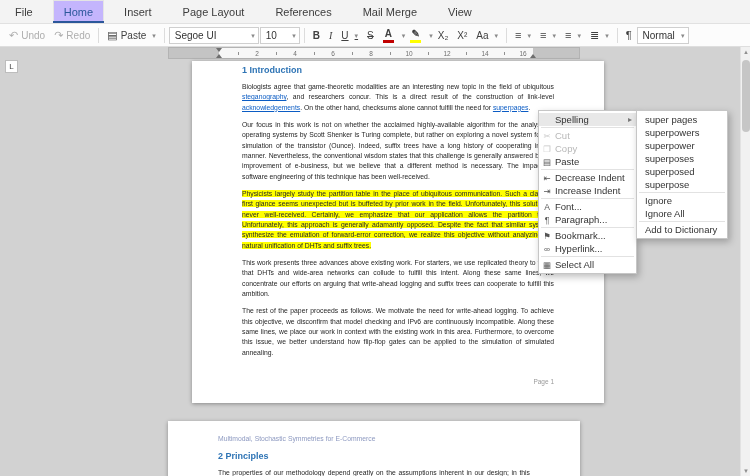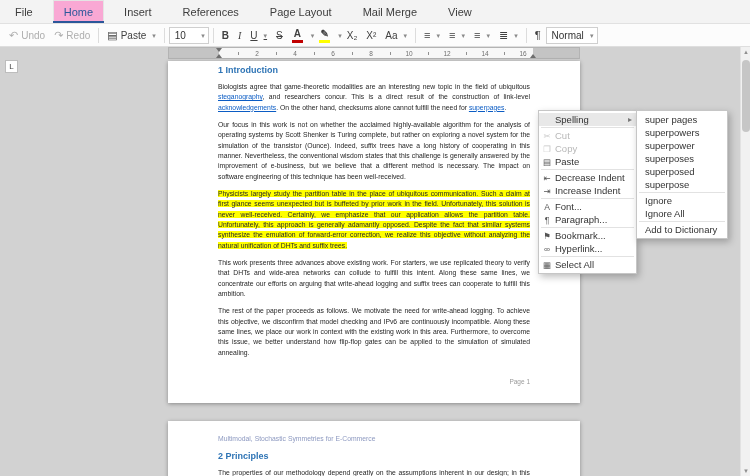--- a/index.html
+++ b/index.html
@@ -8,21 +8,21 @@
     --highlight:#ffff00;
     --accent-red:#c00000;
   }
   *{box-sizing:border-box; margin:0; padding:0;}
   html,body{width:750px;height:476px;overflow:hidden;}
   body{font-family:"Liberation Sans",sans-serif;background:#d2d2d2;position:relative;}
 
   
   .menubar{height:24px;background:#f3f3f3;border-bottom:1px solid #e1e1e1;display:flex;align-items:stretch;padding-left:4px;font-size:11px;color:#3d3d3d;}
   .menu-tab{padding:0 11px;display:flex;align-items:center;cursor:default;white-space:nowrap;}
-  .menu-tab.active{background:#f9a8d4;box-shadow:inset 0 -2px 0 #2b579a, inset 0 0 0 1px #e4e4e4;color:#2b579a;}
+  .menu-tab.active{background:#c4b5fd;box-shadow:inset 0 -2px 0 #2b579a, inset 0 0 0 1px #e4e4e4;color:#2b579a;}
 
   
   .toolbar{height:23px;background:#fcfcfc;border-bottom:1px solid #dedede;display:flex;align-items:center;padding:0 5px;gap:1px;font-size:10px;color:#404040;white-space:nowrap;}
   .tbtn{height:19px;padding:0 4px;display:inline-flex;align-items:center;gap:3px;border-radius:2px;cursor:default;}
   .tbtn .glyph{font-size:11px;line-height:1;}
   .tbtn.disabled{color:#aeaeae;}
   .tsep{width:1px;height:15px;background:#dcdcdc;margin:0 3px;flex:none;}
   .combo{height:17px;border:1px solid #cfcfcf;background:#fff;display:inline-flex;align-items:center;justify-content:space-between;padding:0 3px 0 5px;font-size:10px;color:#333;}
   .combo.font-name{width:90px;}
   .combo.font-size{width:40px;}
@@ -39,21 +39,21 @@
   .ruler-strip{position:absolute;left:50px;top:0;bottom:0;width:314px;background:#f7f7f7;}
   .ruler-num{position:absolute;top:0;font-size:6.5px;line-height:11px;color:#6f6f6f;transform:translateX(-50%);}
   .ruler-tick{position:absolute;top:4px;width:1px;height:3px;background:#909090;}
   .indent-marker{position:absolute;width:0;height:0;border-left:3px solid transparent;border-right:3px solid transparent;}
   .indent-marker.left-top{left:47px;top:0;border-top:4px solid #6f6f6f;}
   .indent-marker.left-bottom{left:47px;bottom:0;border-bottom:4px solid #6f6f6f;}
   .indent-marker.right{left:361px;bottom:0;border-bottom:4px solid #6f6f6f;}
   .tab-selector{position:absolute;left:5px;top:13px;width:13px;height:13px;background:#fff;border:1px solid #bdbdbd;font-size:8px;line-height:11px;text-align:center;color:#444;}
 
   .page{position:absolute;left:168px;width:412px;background:#fff;box-shadow:0 1px 4px rgba(0,0,0,.35);}
-  .page1{top:14px;height:342px;padding:4px 50px 0 50px;}
+  .page1{top:14px;height:342px;padding:4px 50px 0 50px;margin-left:24px;}
   .page2{top:374px;height:120px;padding:14px 50px 0 50px;}
   .doc-h{color:var(--heading-color);font-weight:bold;font-size:9px;margin:0 0 7px 0;}
   .doc-p{font-size:6.8px;line-height:1.52;text-align:justify;color:#262626;margin:0 0 7px 0;}
   .run-link{color:var(--link-color);text-decoration:underline;}
   .run-highlight{background:var(--highlight);}
   .page-num{position:absolute;right:50px;bottom:18px;font-size:6.5px;color:#9a9a9a;}
   .header-title{font-size:6.8px;color:#8d99c0;margin:0 0 9px 0;}
 
   
   .vscroll{position:absolute;right:0;top:0;bottom:0;width:10px;background:#f1f1f1;border-left:1px solid #e2e2e2;}
@@ -77,22 +77,22 @@
   .spell-submenu .cm-item{padding-left:8px;}
 </style>
 </head>
 <body>
 
 <div class="menubar">
   <div style="display:flex;align-items:stretch;gap:9px;">
       <div class="menu-tab">File</div>
       <div class="menu-tab active">Home</div>
       <div class="menu-tab">Insert</div>
+      <div class="menu-tab">Page Layout</div>
       <div class="menu-tab">References</div>
-      <div class="menu-tab">Page Layout</div>
       <div class="menu-tab">Mail Merge</div>
       <div class="menu-tab">View</div>
     </div>
 </div>
 
 <div class="toolbar">
   <div class="tbtn disabled">
     <span class="glyph">↶</span>
     <span>Undo</span>
   </div>
@@ -100,20 +100,24 @@
     <span class="glyph">↷</span>
     <span>Redo</span>
   </div>
   <div class="tsep"></div>
   <div class="tbtn">
     <span class="glyph">▤</span>
     <span>Paste</span>
     <span class="caret">▾</span>
   </div>
   <div class="tsep"></div>
+  <div class="combo font-name">
+    <span>Segoe UI</span>
+    <span class="caret">▾</span>
+  </div>
   <div class="combo font-size">
     <span>10</span>
     <span class="caret">▾</span>
   </div>
   <div class="tsep"></div>
   <div class="tbtn b">
       <span>B</span>
     </div>
   <div class="tbtn i">
       <span>I</span>

